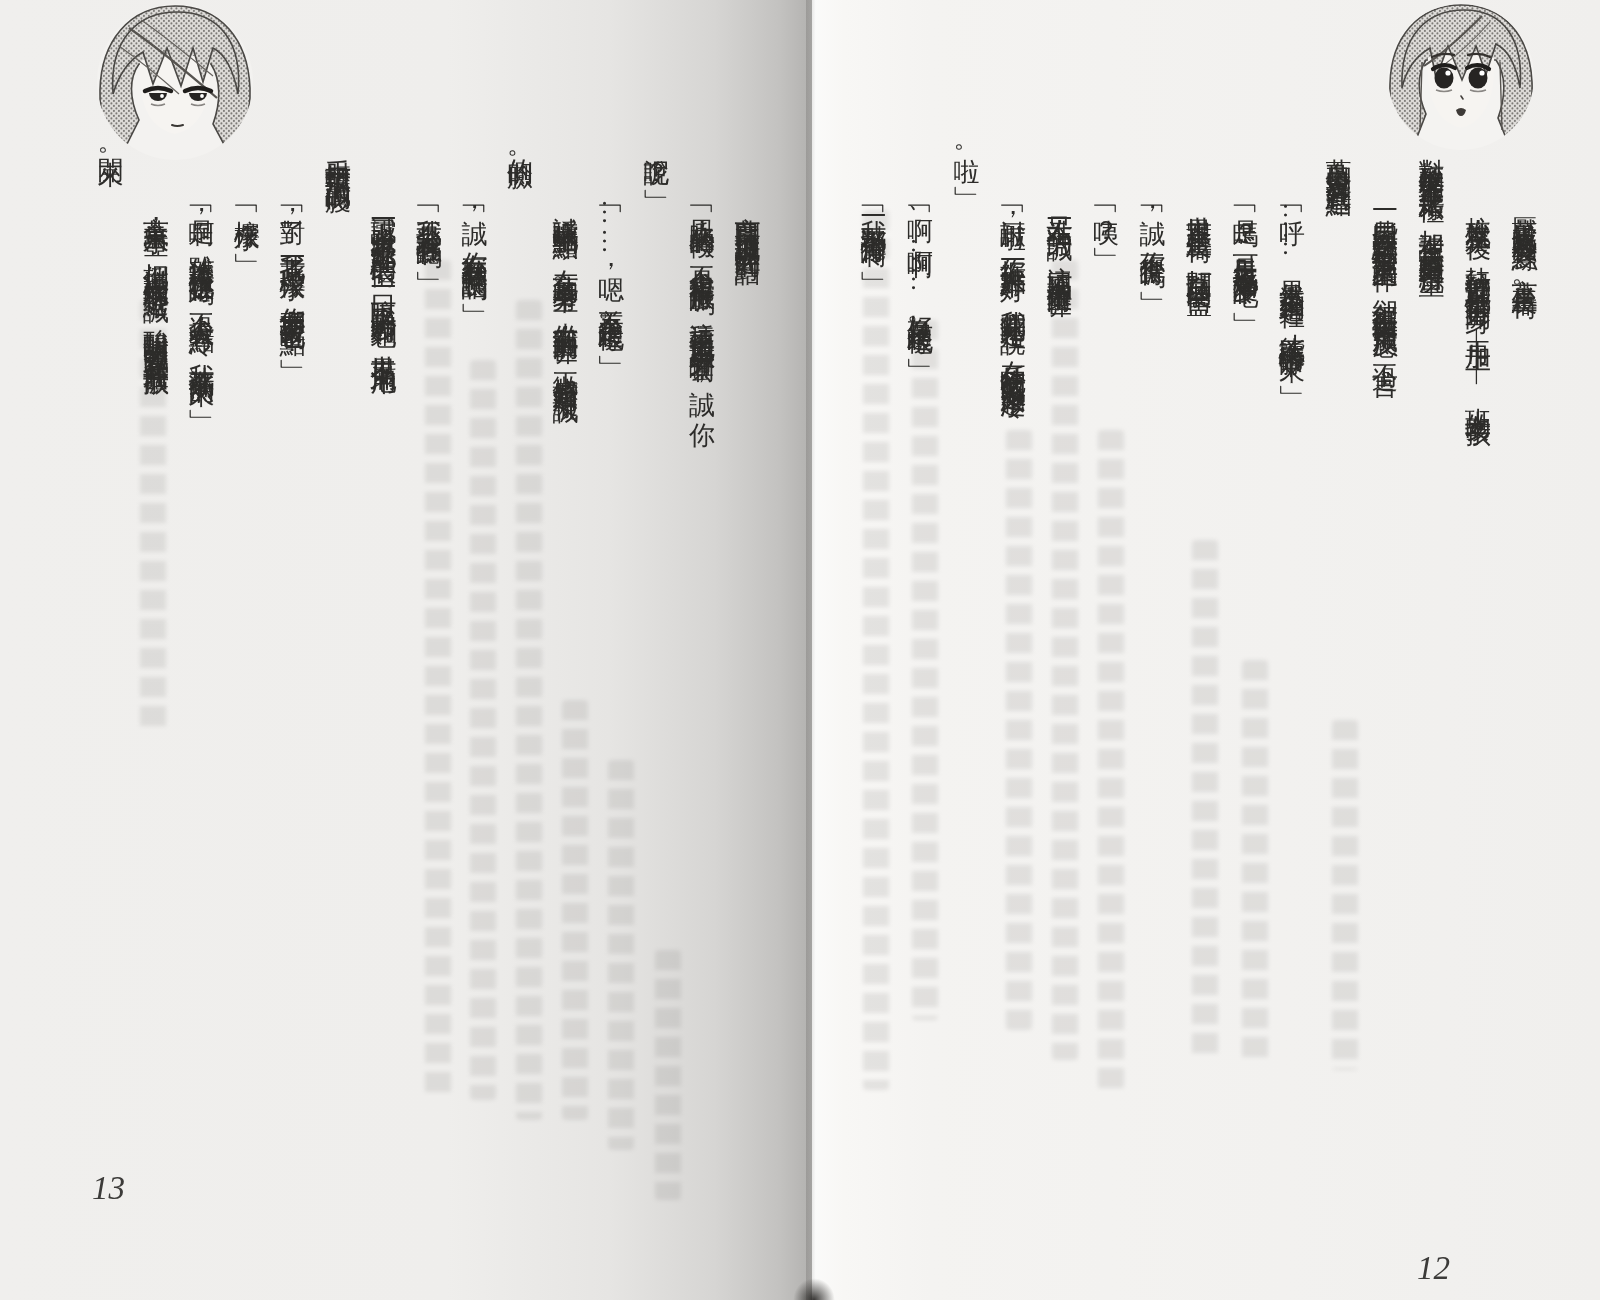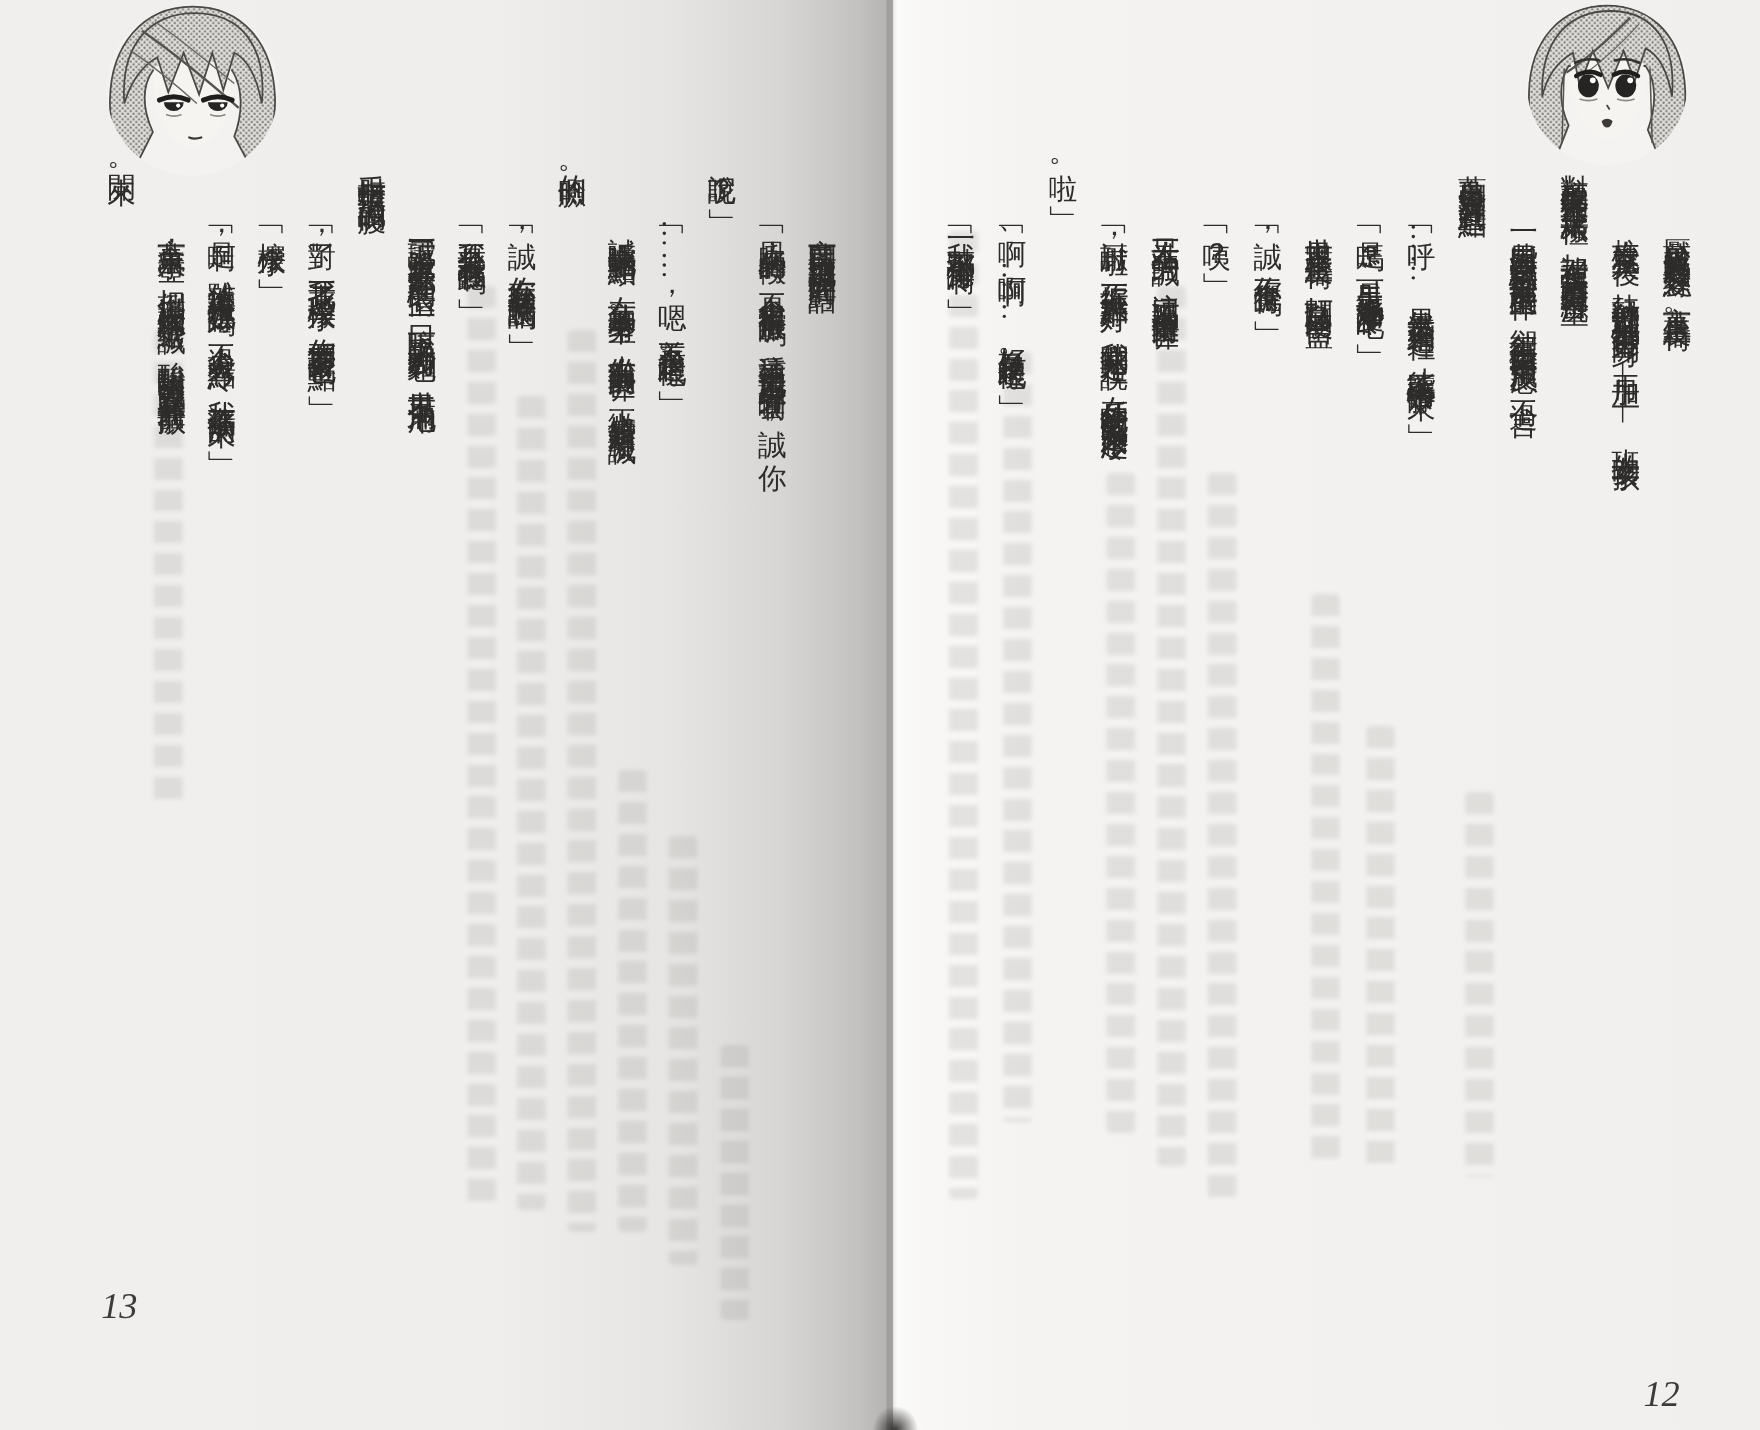--- a/index.html
+++ b/index.html
@@ -27,21 +27,21 @@
     font-family:"Liberation Serif","DejaVu Serif",serif; }
   .vtext .vline { letter-spacing:3px; white-space:nowrap; }
   .vtext.right-text { right:53px;  }
   .vtext.right-text .vline { line-height:46.5px; }
   .vtext.left-text  { right:830px; }
   .vtext.left-text  .vline { line-height:45.5px; }
 
   .pagenum { position:absolute; z-index:3; font-style:italic; font-size:33px; color:#3c3b39;
     font-family:"Liberation Serif","DejaVu Serif",serif; }
   #pn-left  { left:92px;  top:1170px;text-align:center; }
-  #pn-right { left:1494px; top:1250px; }
+  #pn-right { left:1417px; top:1250px; }
 
   
   .ghosts { position:absolute; inset:0; z-index:1; }
   .ghost { position:absolute; width:26px; border-radius:4px; opacity:.5; filter:blur(2px);
     background:repeating-linear-gradient(to bottom, rgba(125,123,120,0.32) 0 20px, rgba(125,123,120,0) 20px 29px); }
 
   .avatar { position:absolute; z-index:4; }
   .avatar.av-left  { left:95px;  top:2px; width:160px; height:160px; }
   .avatar.av-right { left:1386px; top:2px; width:150px; height:150px; }
 </style>

